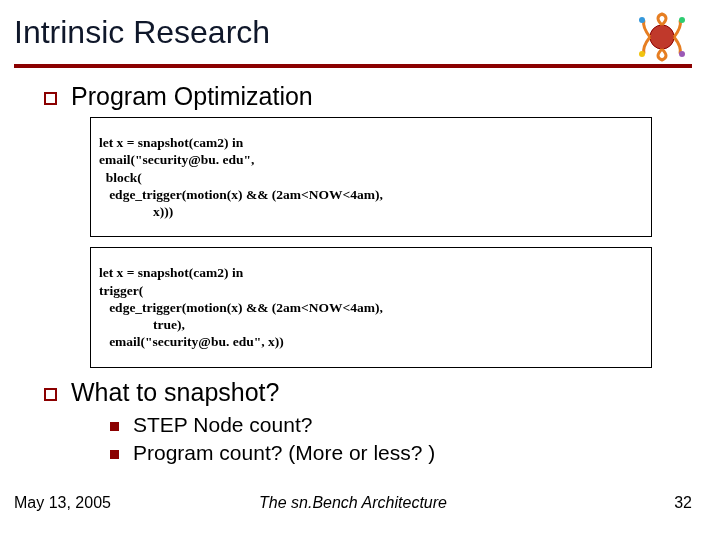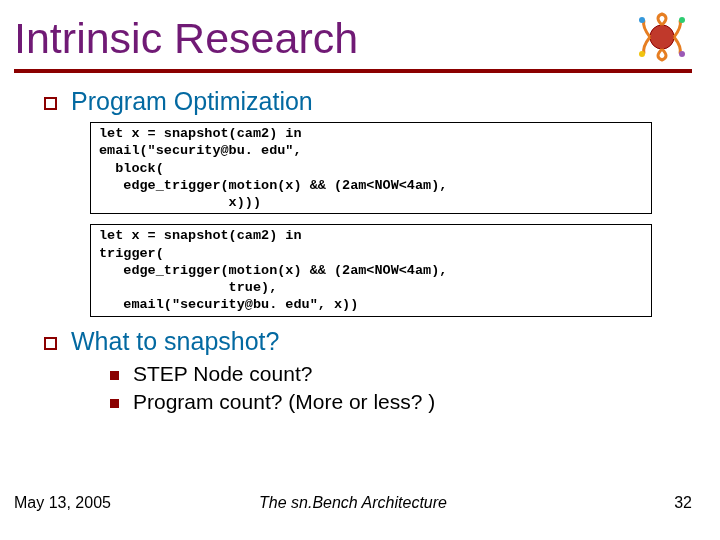--- a/index.html
+++ b/index.html
@@ -9,23 +9,23 @@
     font-family: Verdana, Geneva, sans-serif;
     position: relative;
     padding: 14px 28px 0 14px;
   }
   .header-row {
     display: flex;
     align-items: flex-start;
     justify-content: space-between;
   }
   .slide-title {
-    font-size: 43px;
+    font-size: 32px;
     font-weight: normal;
-    color: #701a75;
+    color: #0f172a;
     padding-bottom: 4px;
   }
   .logo {
     width: 60px; height: 50px;
     display: flex; align-items: center; justify-content: center;
     margin-top: -2px;
   }
   .divider {
     height: 4px;
     background: #8b0000;
@@ -42,27 +42,27 @@
     margin-bottom: 6px;
   }
   .bullet-o .marker {
     width: 13px; height: 13px;
     border: 2px solid #8b0000;
     flex-shrink: 0;
     margin-top: 10px;
   }
   .bullet-o .label {
     font-size: 25px;
-    color: #0369a1;
+    color: #000000;
   }
   .code-box {
     border: 1px solid #000;
     margin: 6px 30px 10px 46px;
-    padding: 2px 8px;
-    font-family: Liberation Mono, monospace;
+    padding: 16px 8px;
+    font-family: Liberation Serif, serif;
     font-size: 13.5px;
     font-weight: bold;
     line-height: 1.28;
     color: #000;
     white-space: pre;
   }
   .sub-list {
     margin-left: 66px;
     margin-top: 4px;
   }

